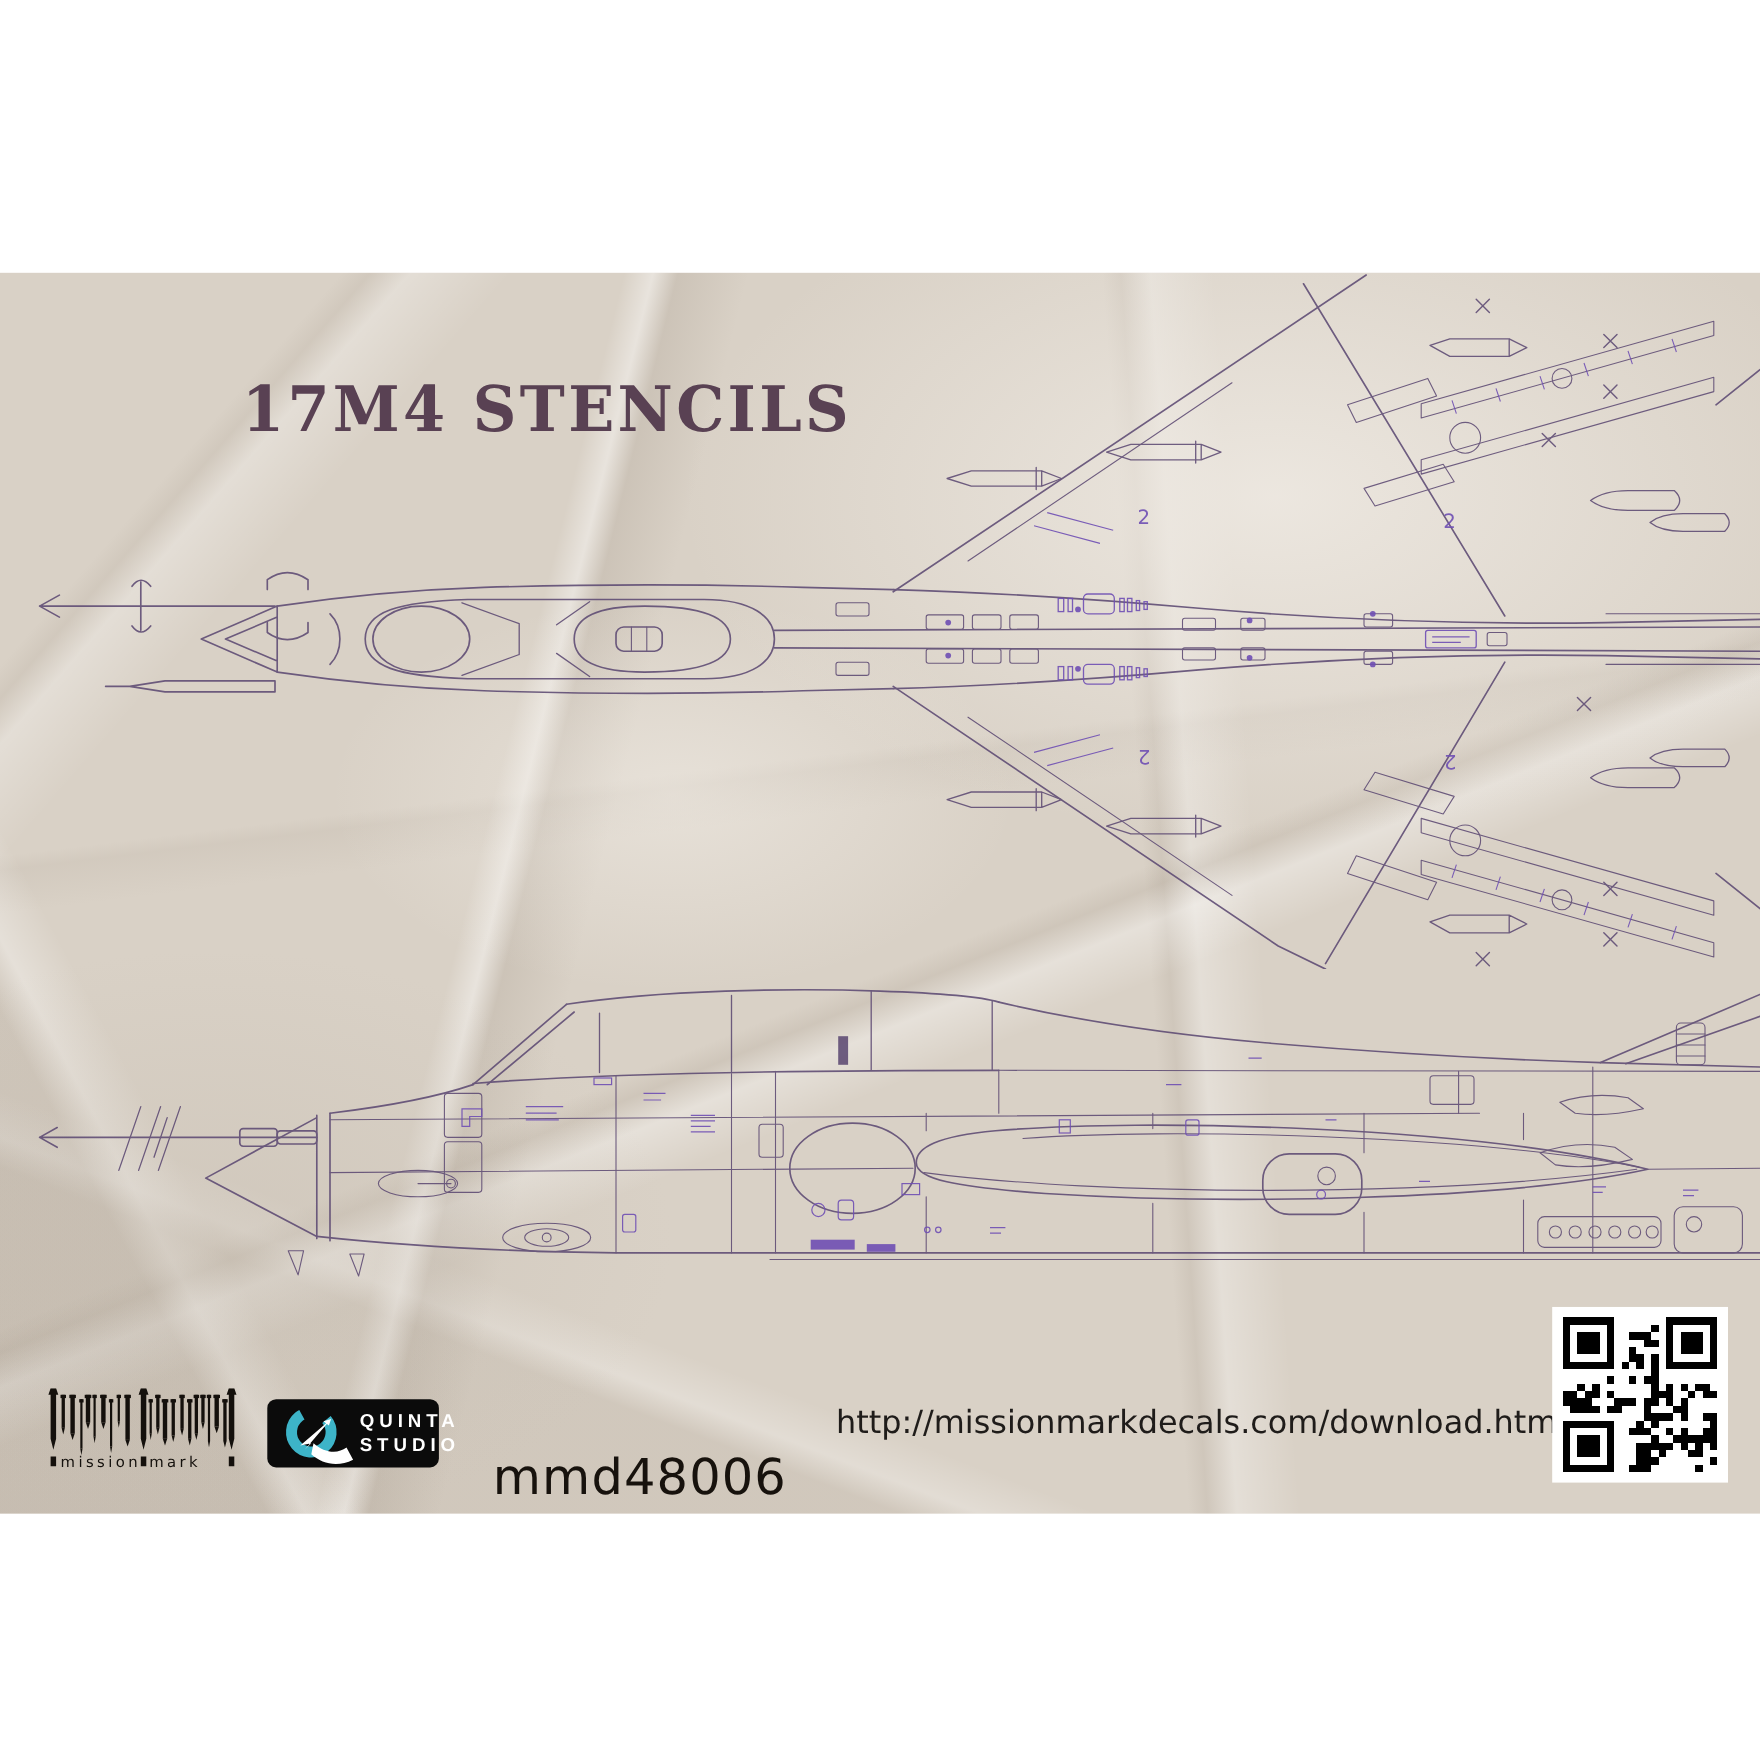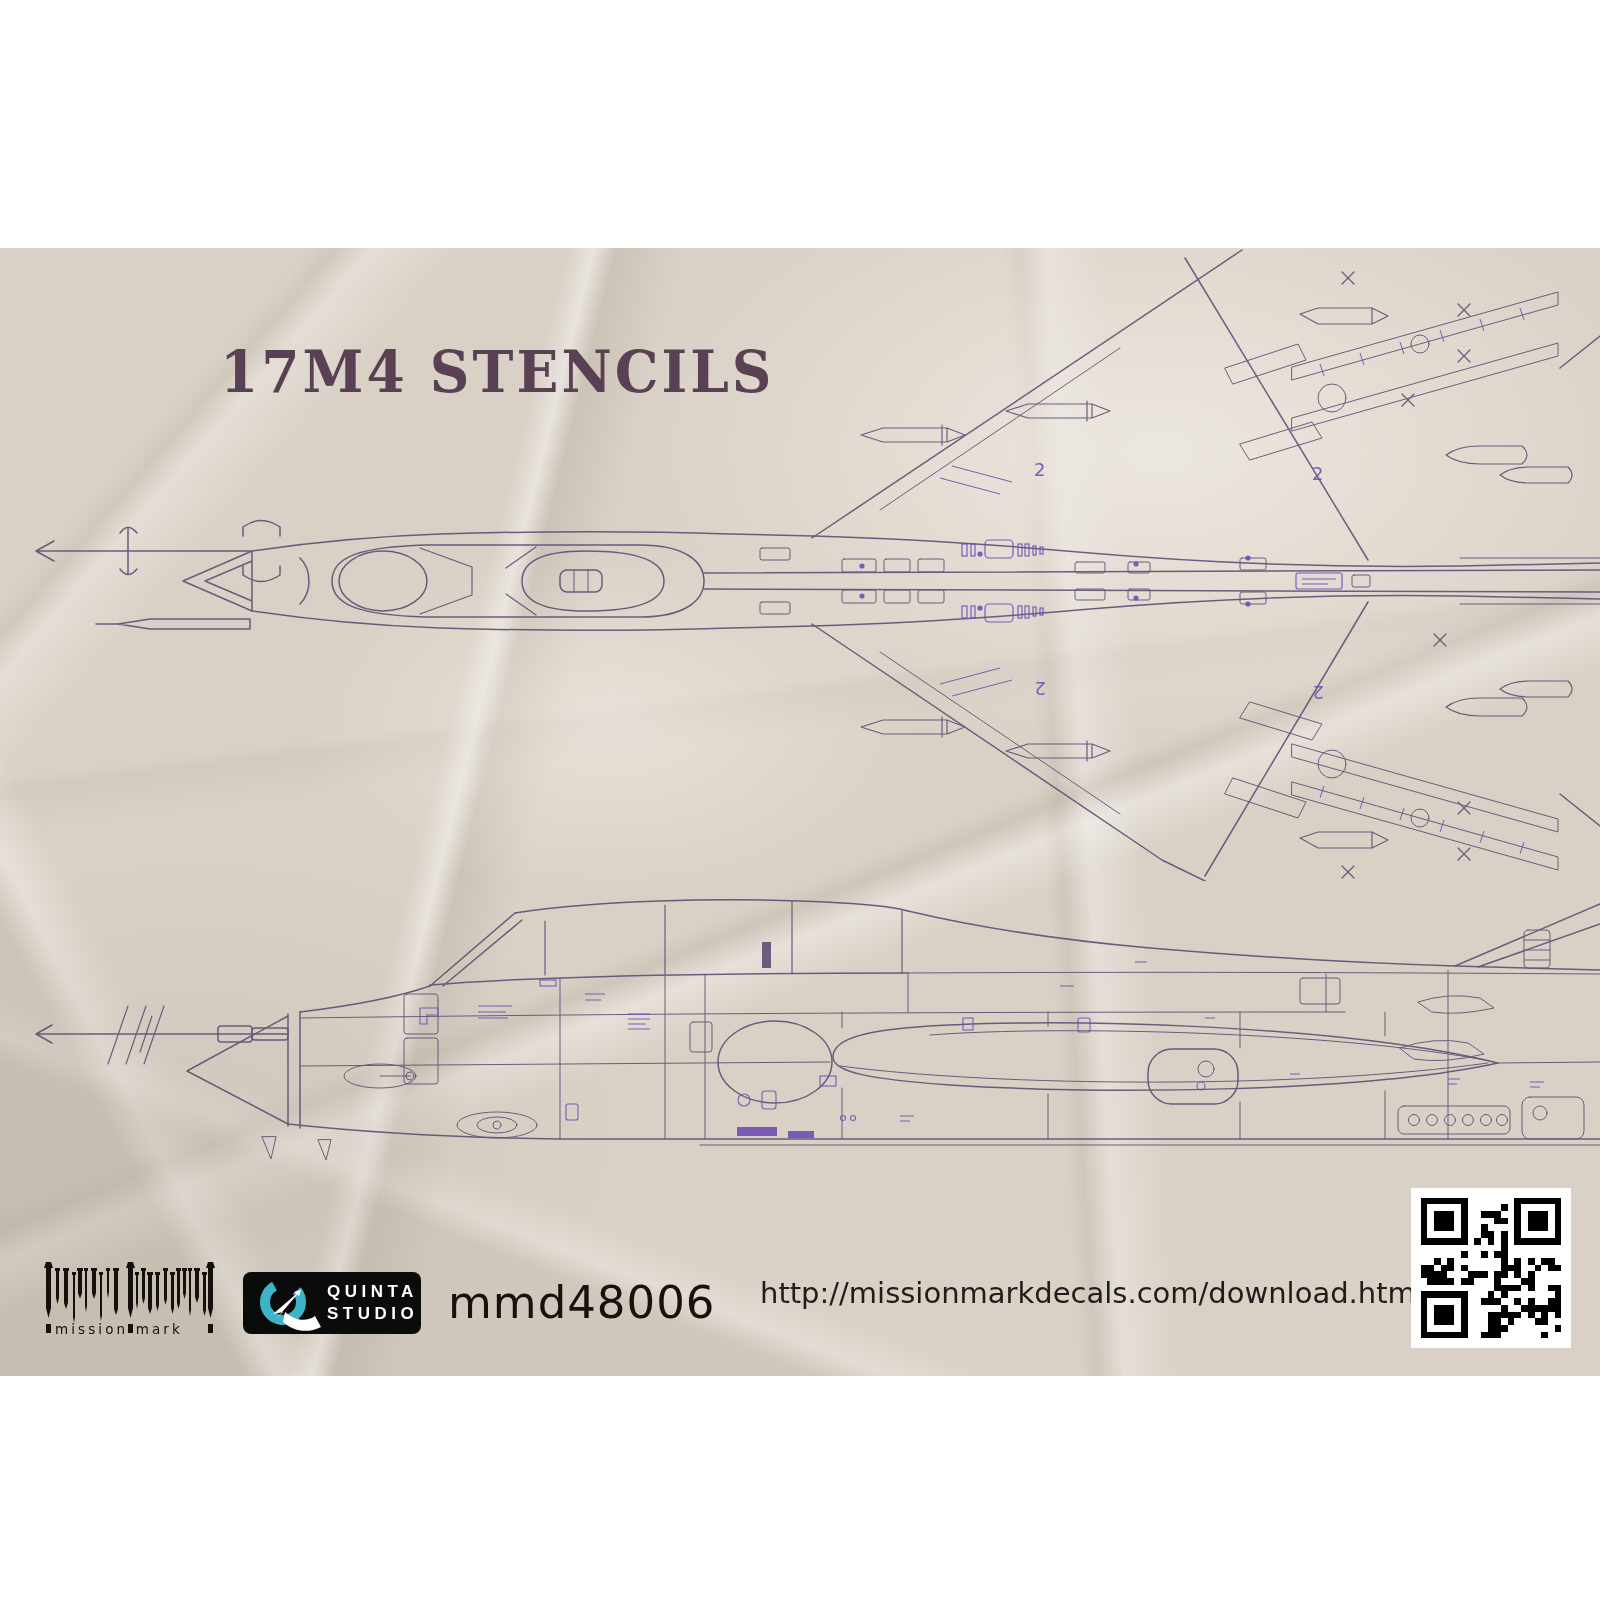--- a/index.html
+++ b/index.html
@@ -18,21 +18,21 @@
       linear-gradient(86deg, rgba(255,255,255,0) 64%, rgba(138,124,109,.12) 65%, rgba(255,255,255,.3) 66.6%, rgba(255,255,255,0) 70%),
       linear-gradient(131deg, rgba(255,255,255,0) 12%, rgba(152,139,124,.12) 13%, rgba(255,255,255,.28) 14.4%, rgba(255,255,255,0) 18%),
       linear-gradient(173deg, rgba(255,255,255,0) 40%, rgba(152,139,124,.10) 41%, rgba(255,255,255,0) 44%);
     padding-left: 10px;
   }
   .title{position:absolute;left:220px;top:90px;font-family:"DejaVu Serif","Liberation Serif",serif;
          font-weight:700;font-size:55px;letter-spacing:3px;transform:scaleY(1.04);transform-origin:left top;
          white-space:nowrap;}
   .drawing{position:absolute;left:0;}
   .mm-logo{position:absolute;left:42px;top:1014px;}
-  .quinta{position:absolute;left:243px;top:1024px;width:178px;height:62px;border-radius:8px;
+  .quinta{position:absolute;left:243px;top:1024px;width:156px;height:62px;border-radius:8px;
           display:flex;align-items:center;}
   .quinta .qmark{position:absolute;left:8px;top:2px;}
   .quinta .qtext{position:absolute;left:84px;top:9px;font-weight:700;font-size:17px;letter-spacing:4.5px;
                  line-height:22px;font-family:"Liberation Sans","DejaVu Sans",sans-serif;}
   .product-code{position:absolute;left:448px;top:1028px;font-size:45px;letter-spacing:1px;
                 font-family:"DejaVu Sans",sans-serif;}
   .instructions{position:absolute;left:760px;top:1020px;width:590px;text-align:center;}
   .instructions .l1{font-size:23px;line-height:26px;}
   .instructions .l2{font-size:29px;line-height:32px;margin-top:9px;}
   .qr{position:absolute;left:1411px;top:940px;}
@@ -346,21 +346,21 @@
         <path d="M34 38 C44 47 56 48 64 42 L70 53 C56 60 42 57 32 48 Z" fill="#ffffff"></path>
         <path d="M50 16 L22 40 l10 -2 l-6 6 z" fill="#ffffff"></path>
         <path d="M50 16 l-7 2 l5 4 z" fill="#ffffff"></path>
       </svg>
       <div class="qtext" style="color: rgb(255, 255, 255);">
         <div>QUINTA</div>
         <div>STUDIO</div>
       </div>
     </div>
 
-    <div class="product-code" style="color: rgb(23, 18, 13);">mmd48006</div>
+    <div class="product-code" style="color: rgb(23, 18, 13); margin-top: 40px;">mmd48006</div>
 
     <div class="instructions" style="color: rgb(31, 28, 26);">
       <div class="l2">http://missionmarkdecals.com/download.html</div>
     </div>
 
     <svg class="qr" width="160" height="160" viewBox="0 0 160 160">
       <rect id="qr-bg" x="0" y="0" width="160" height="160" fill="#ffffff"></rect>
       <g id="qr-modules">
           <rect x="9.65" y="9.65" width="6.7" height="6.7" fill="#000000" shape-rendering="crispEdges"></rect>
           <rect x="16.35" y="9.65" width="6.7" height="6.7" fill="#000000" shape-rendering="crispEdges"></rect>

